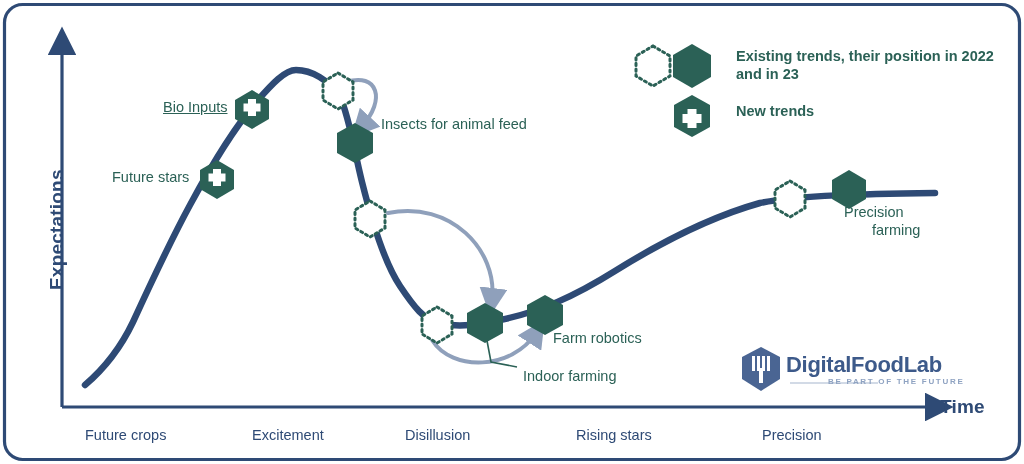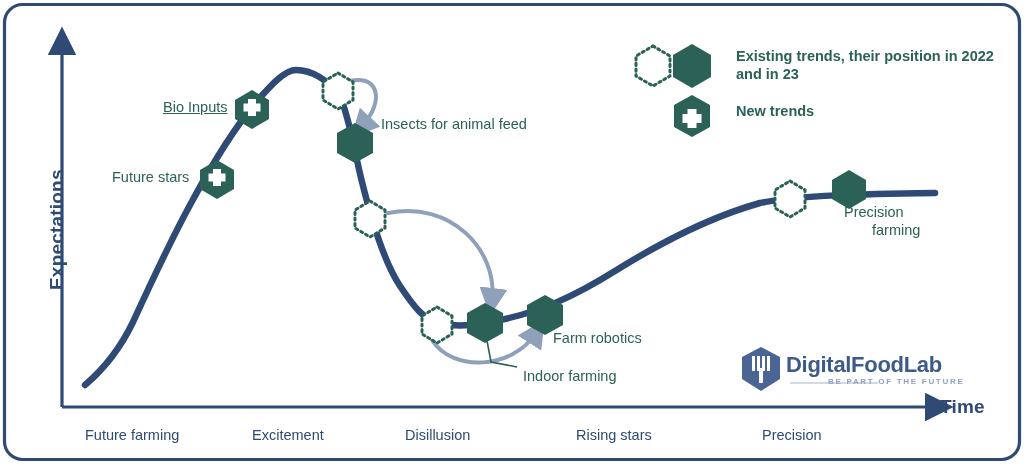--- a/index.html
+++ b/index.html
@@ -157,21 +157,21 @@
       <rect x="767" y="356" width="3" height="15" fill="#ffffff"></rect>
       <rect x="759" y="368" width="4" height="15" fill="#ffffff"></rect>
     </g>
     <line x1="790" y1="383" x2="878" y2="383" stroke="#c3cede" stroke-width="1.4"></line>
   </svg>
 
   <div class="txt axis-title y-axis-title" style="left:46px; top:290px;">Expectations</div>
 
   <div class="txt axis-title" style="left:940px; top:396px;">Time</div>
 
-  <div class="txt stage-label" style="left:85px; top:427px;">Future farming</div>
+  <div class="txt stage-label" style="left:85px; top:427px;">Future crops</div>
   <div class="txt stage-label" style="left:252px; top:427px;">Excitement</div>
   <div class="txt stage-label" style="left:405px; top:427px;">Disillusion</div>
   <div class="txt stage-label" style="left:576px; top:427px;">Rising stars</div>
   <div class="txt stage-label" style="left:762px; top:427px;">Precision</div>
 
   <div class="txt trend-label" style="left:112px; top:169px;">Future stars</div>
   <div class="txt trend-label" style="left:163px; top:99px;text-decoration:underline;">Bio Inputs</div>
   <div class="txt trend-label" style="left:381px; top:116px;">Insects for animal feed</div>
   <div class="txt trend-label" style="left:553px; top:330px;">Farm robotics</div>
   <div class="txt trend-label" style="left:523px; top:368px;">Indoor farming</div>

